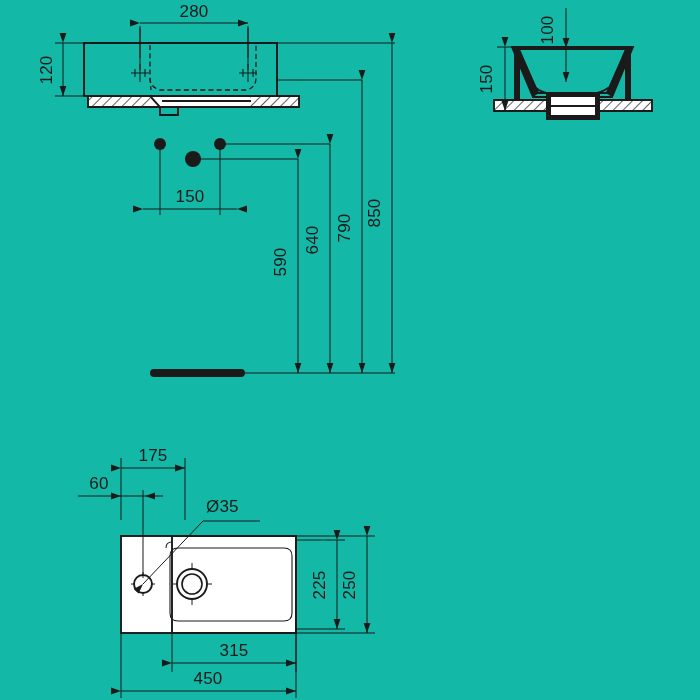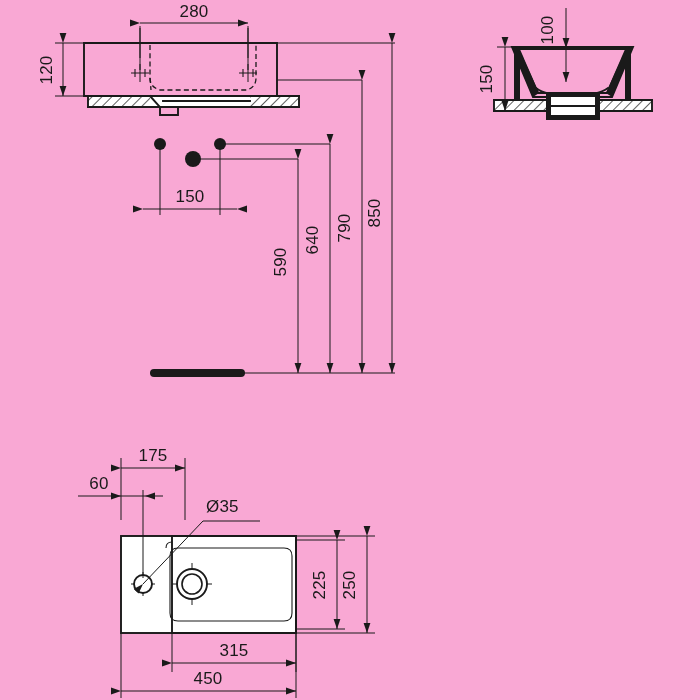--- a/index.html
+++ b/index.html
@@ -7,21 +7,21 @@
     padding: 0;
     background: #ffffff;
   }
   body {
     font-family: "Liberation Sans", sans-serif;
   }
   #drawing-root {
     position: relative;
     width: 700px;
     height: 700px;
-    background: #f9a8d4;
+    background: #14b8a6;
     overflow: hidden;
   }
   svg.tech-drawing {
     display: block;
     width: 700px;
     height: 700px;
   }
   .dim-text {
     font-family: "Liberation Sans", sans-serif;
     font-size: 17px;

